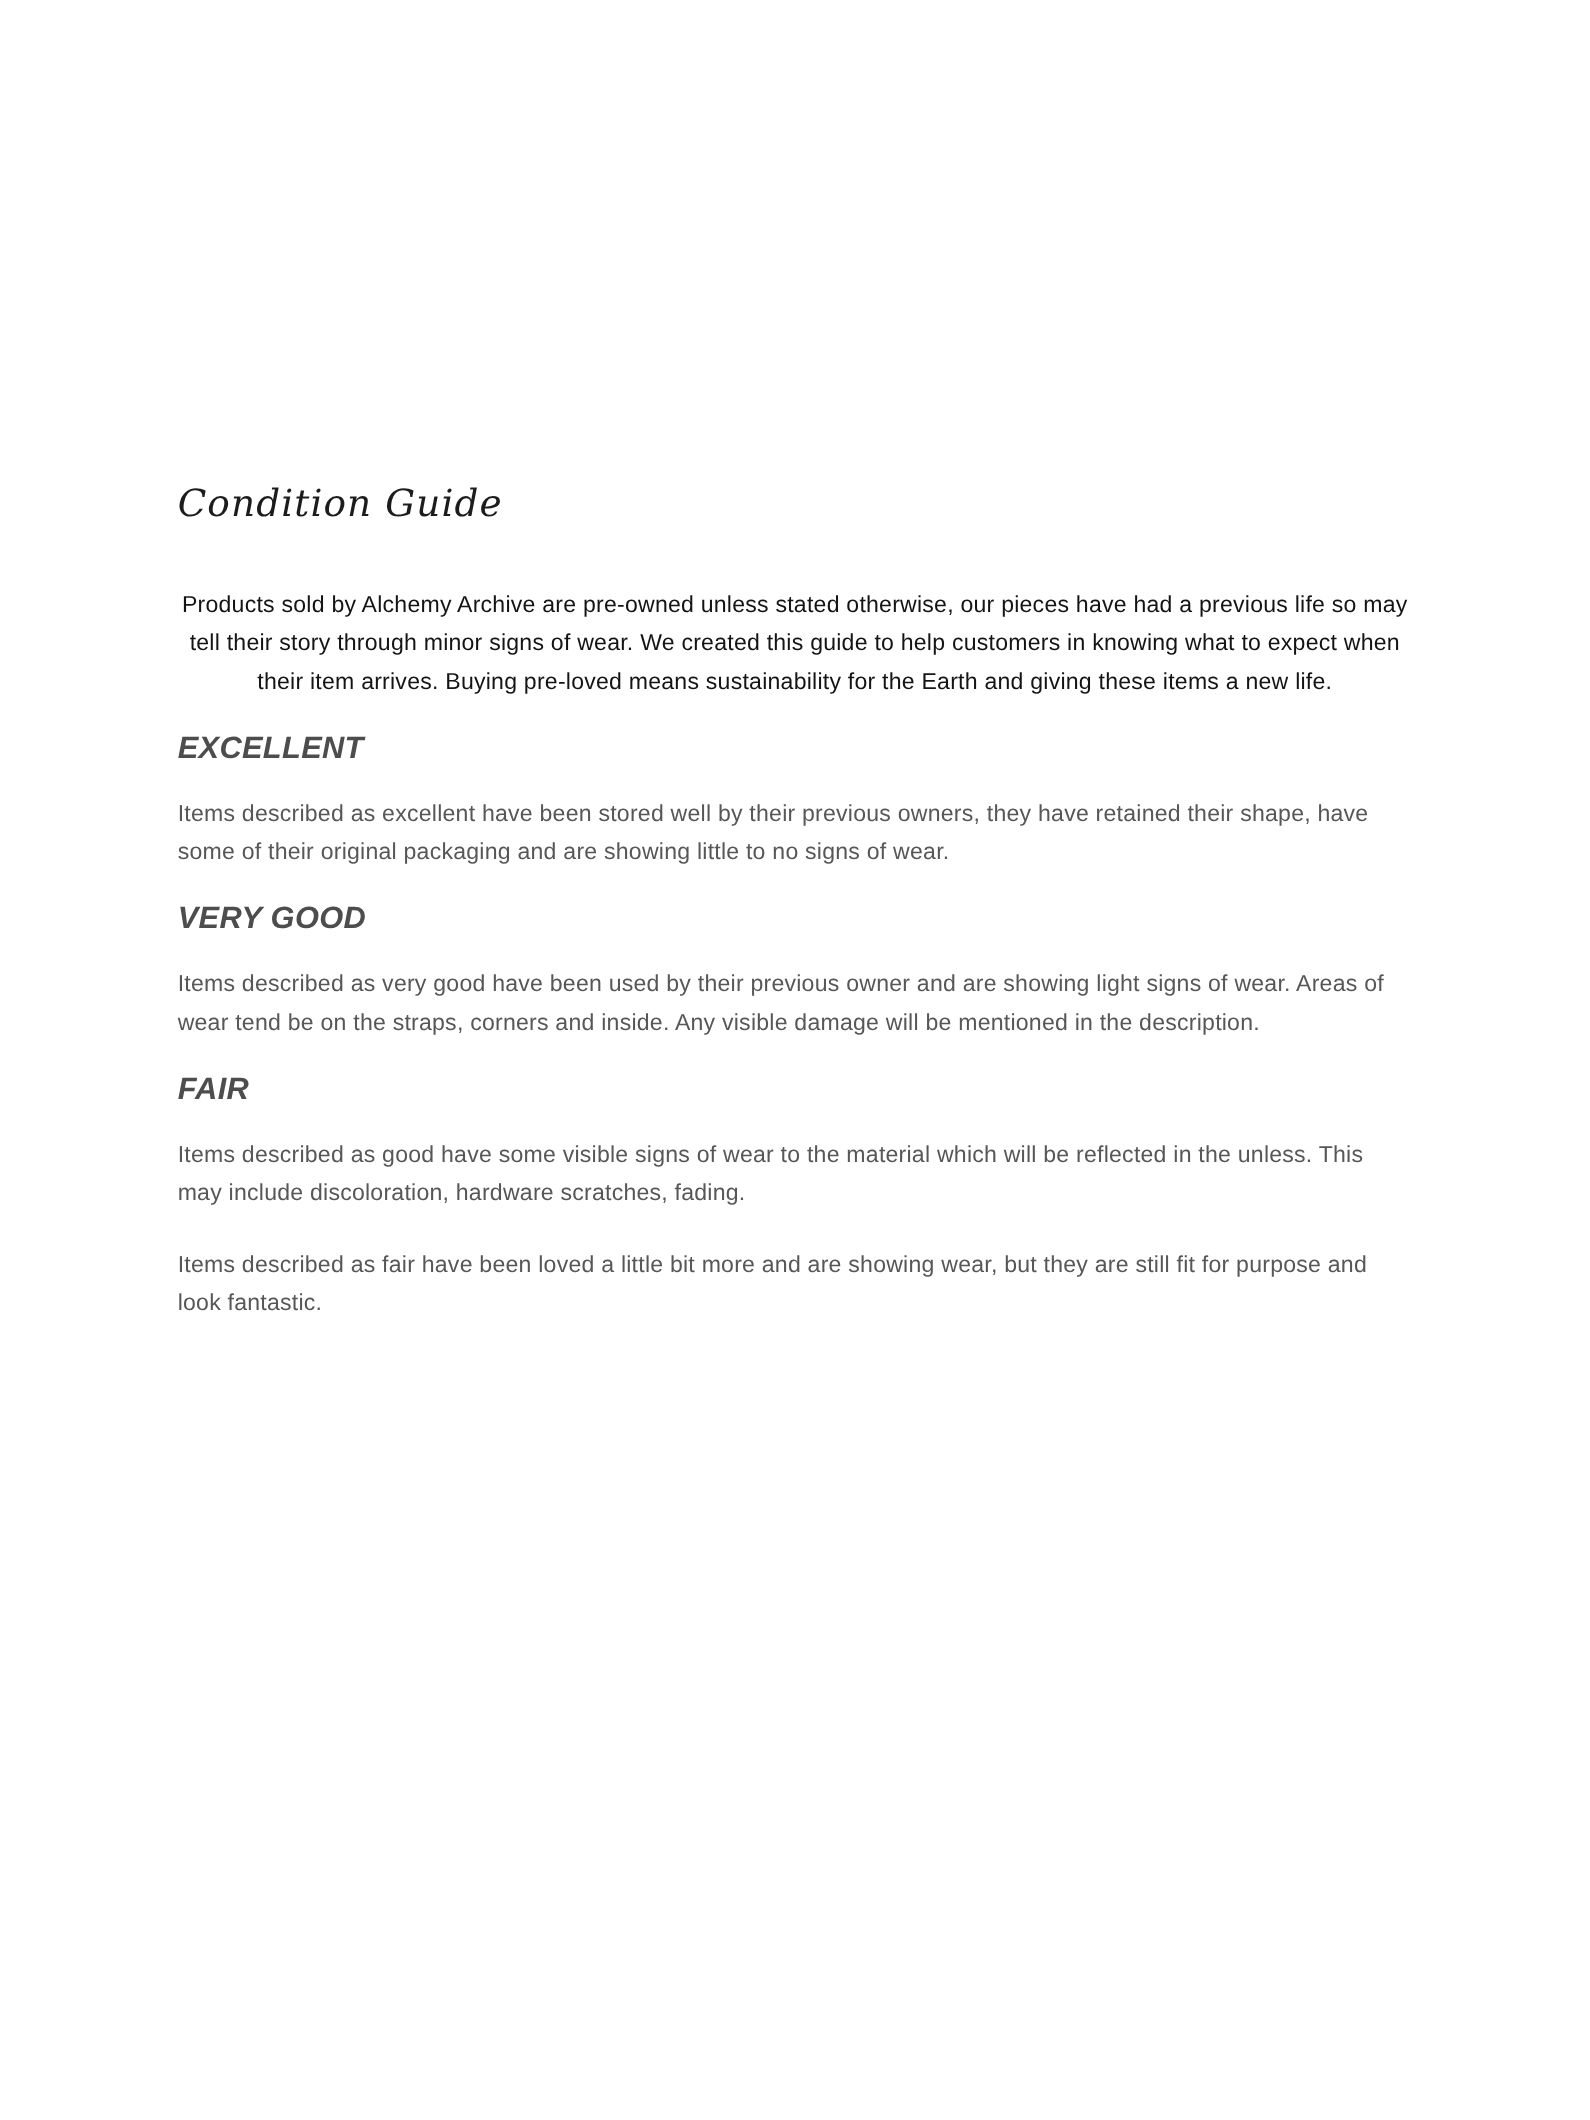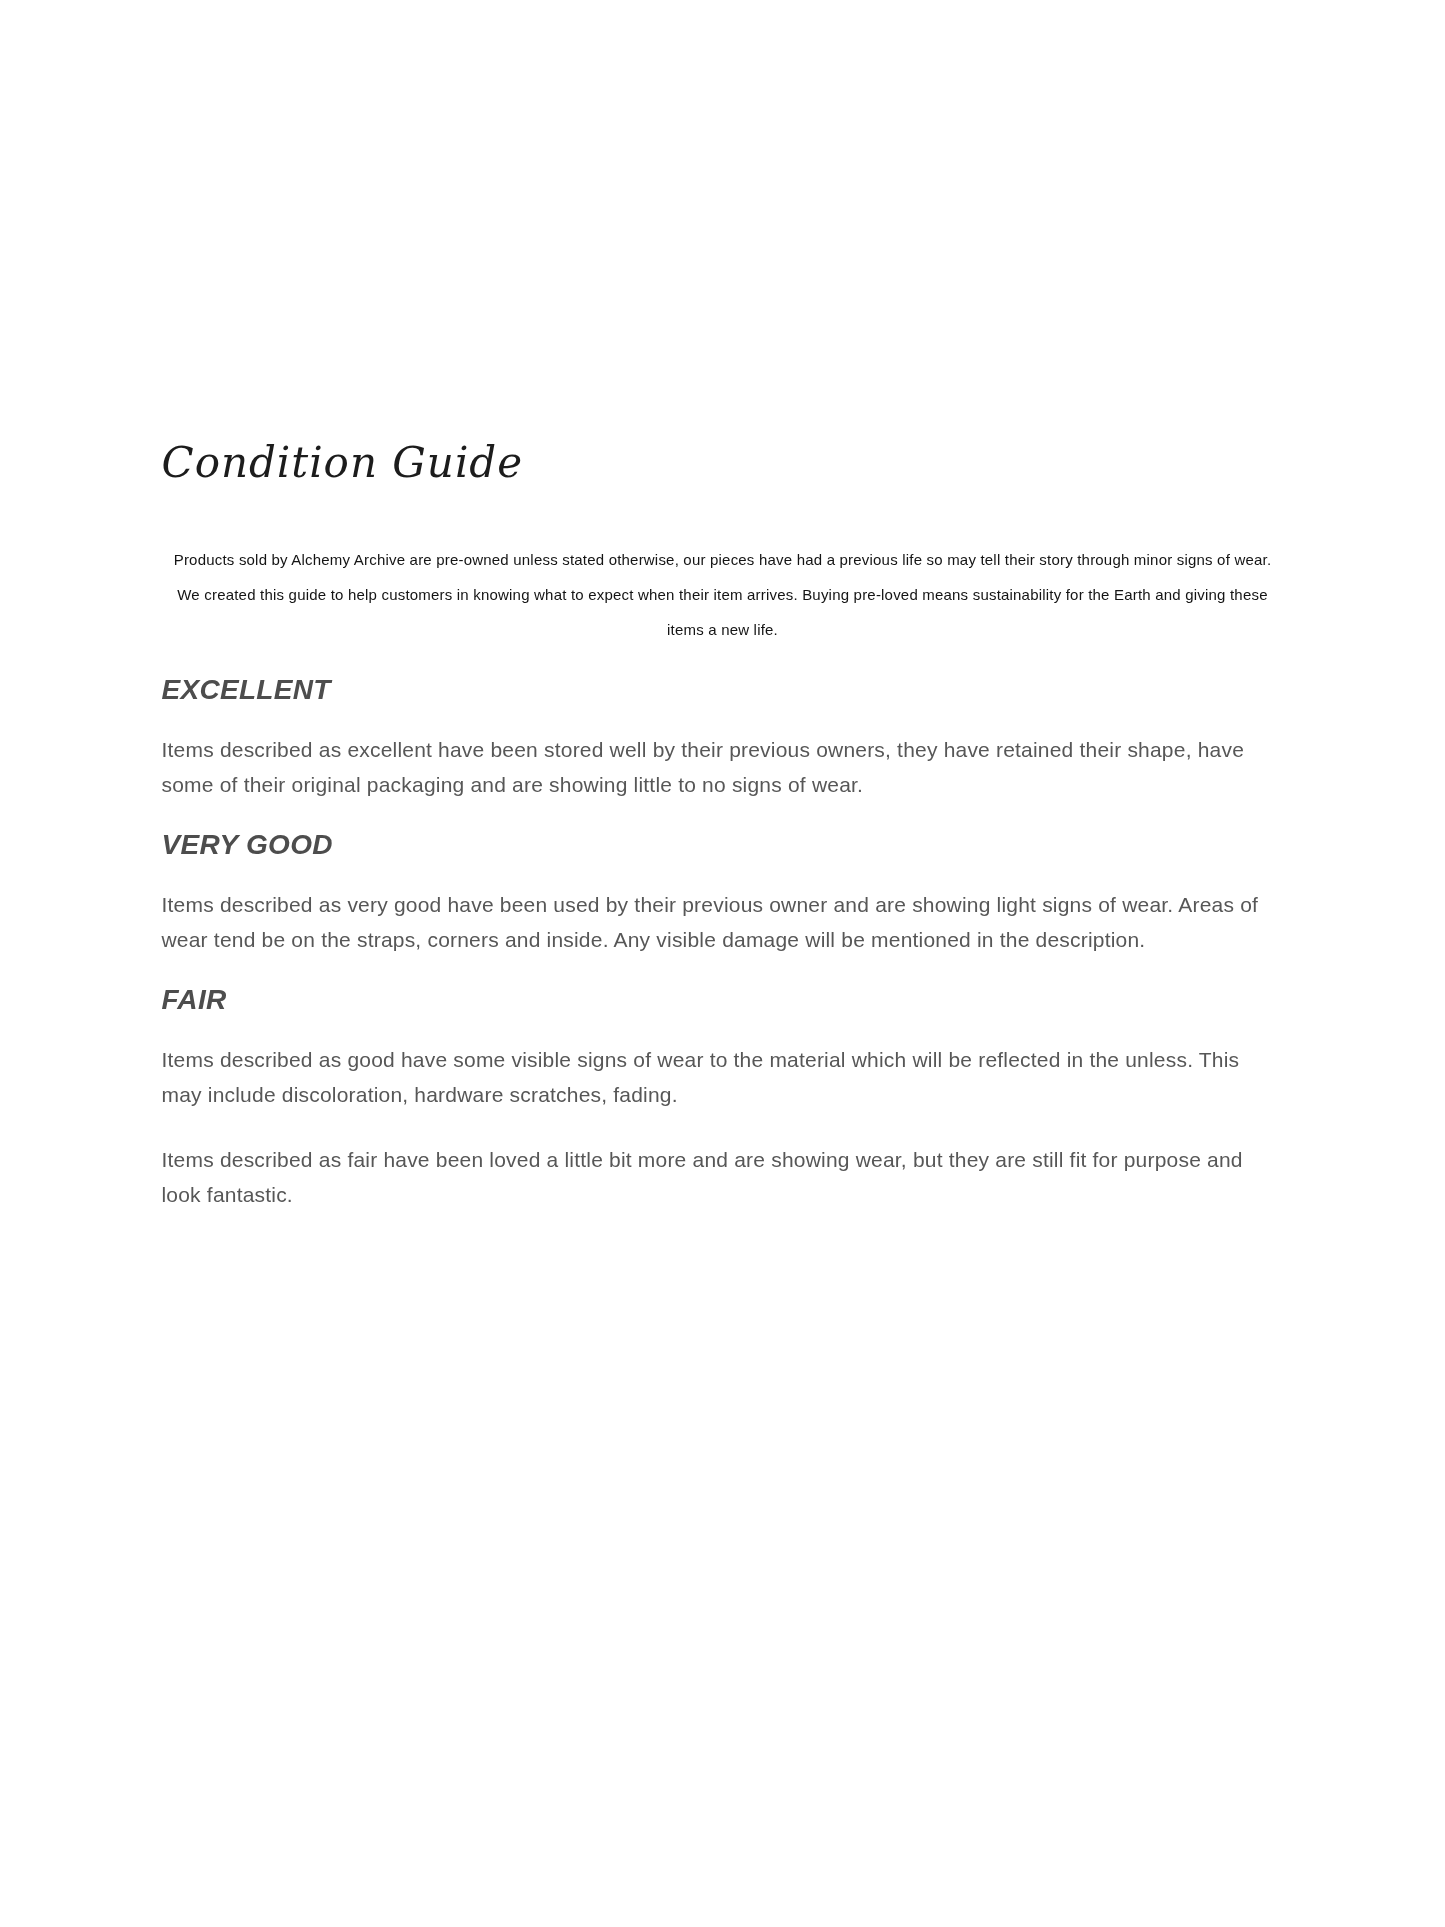--- a/index.html
+++ b/index.html
@@ -17,29 +17,29 @@
     width: 1122px;
     margin: 0 auto;
     padding-top: 437px;
     padding-bottom: 560px;
   }
   .page-title {
     margin: 0;
     font-family: "DejaVu Serif", serif;
     font-style: italic;
     font-weight: 400;
-    font-size: 42px;
+    font-size: 34px;
     line-height: 1.25;
     letter-spacing: 1px;
     color: var(--title-color, #1c1c1c);
   }
   .intro {
     margin: 52px 0 0 0;
     text-align: center;
-    font-size: 15px;
+    font-size: 21px;
     line-height: 35px;
     letter-spacing: 0.2px;
     color: var(--intro-color, #141414);
   }
   .section-heading {
     margin: 31px 0 0 0;
     font-size: 28px;
     line-height: 24px;
     font-weight: 700;
     font-style: italic;

